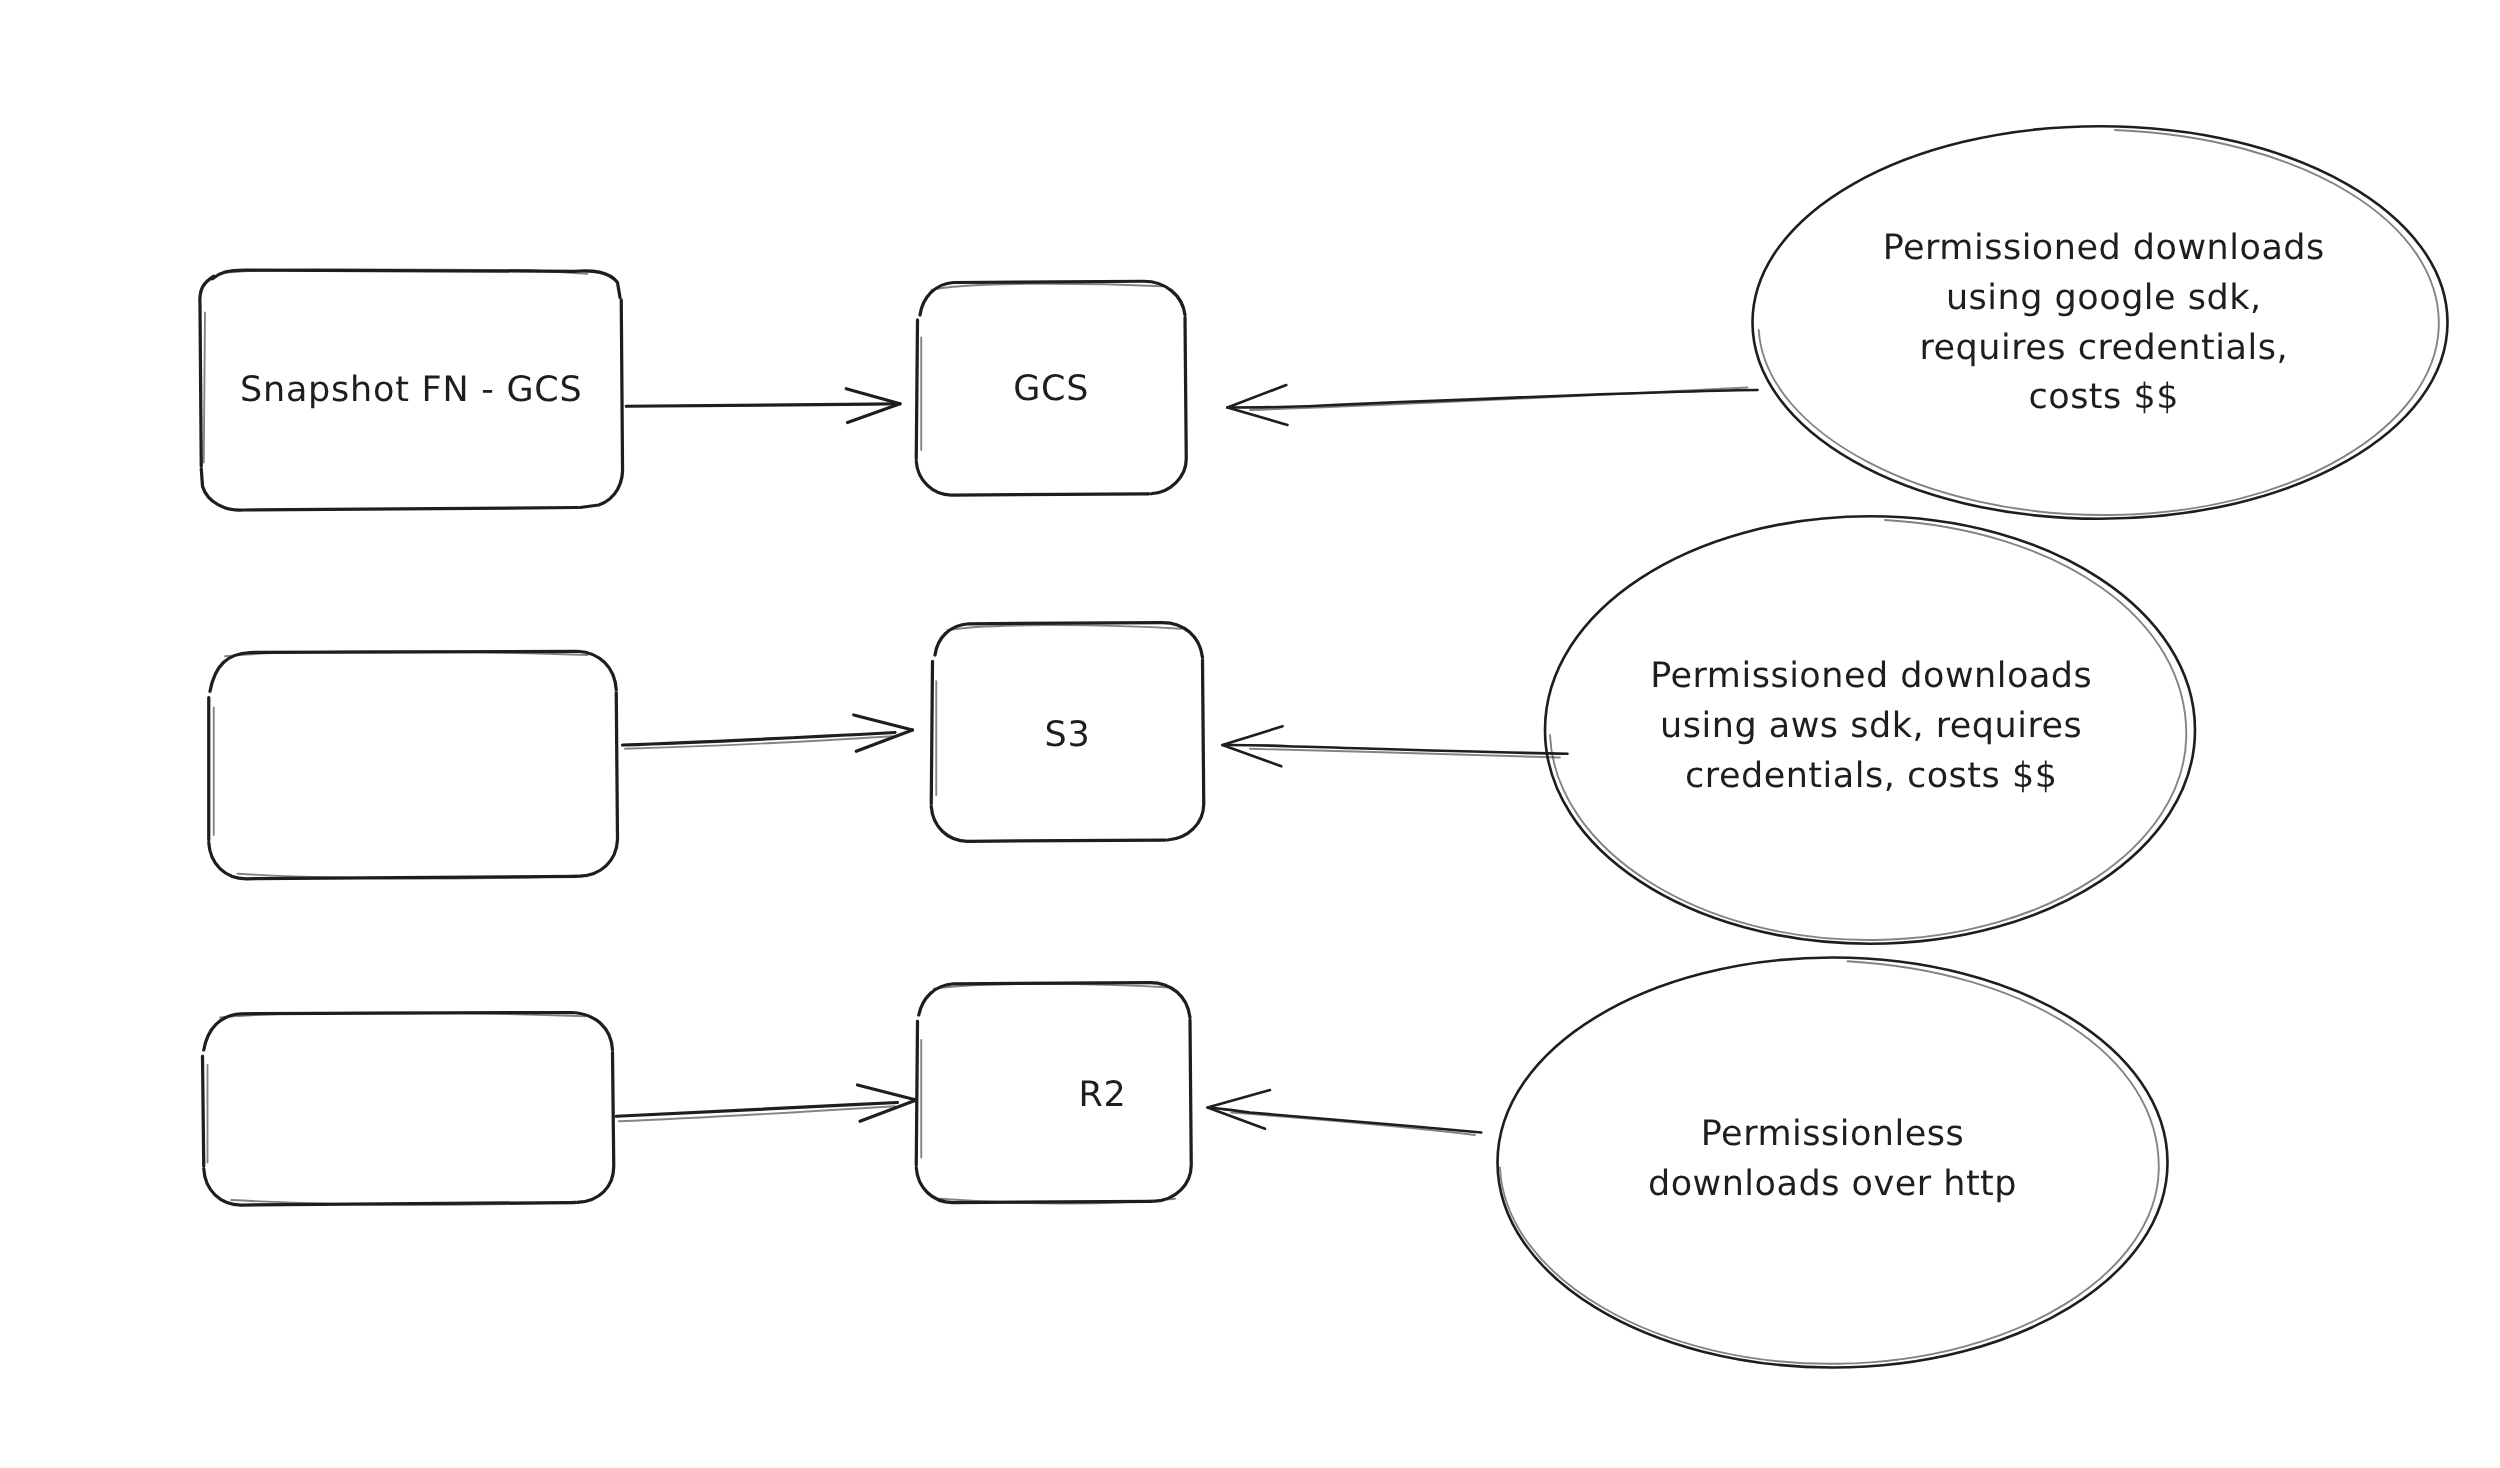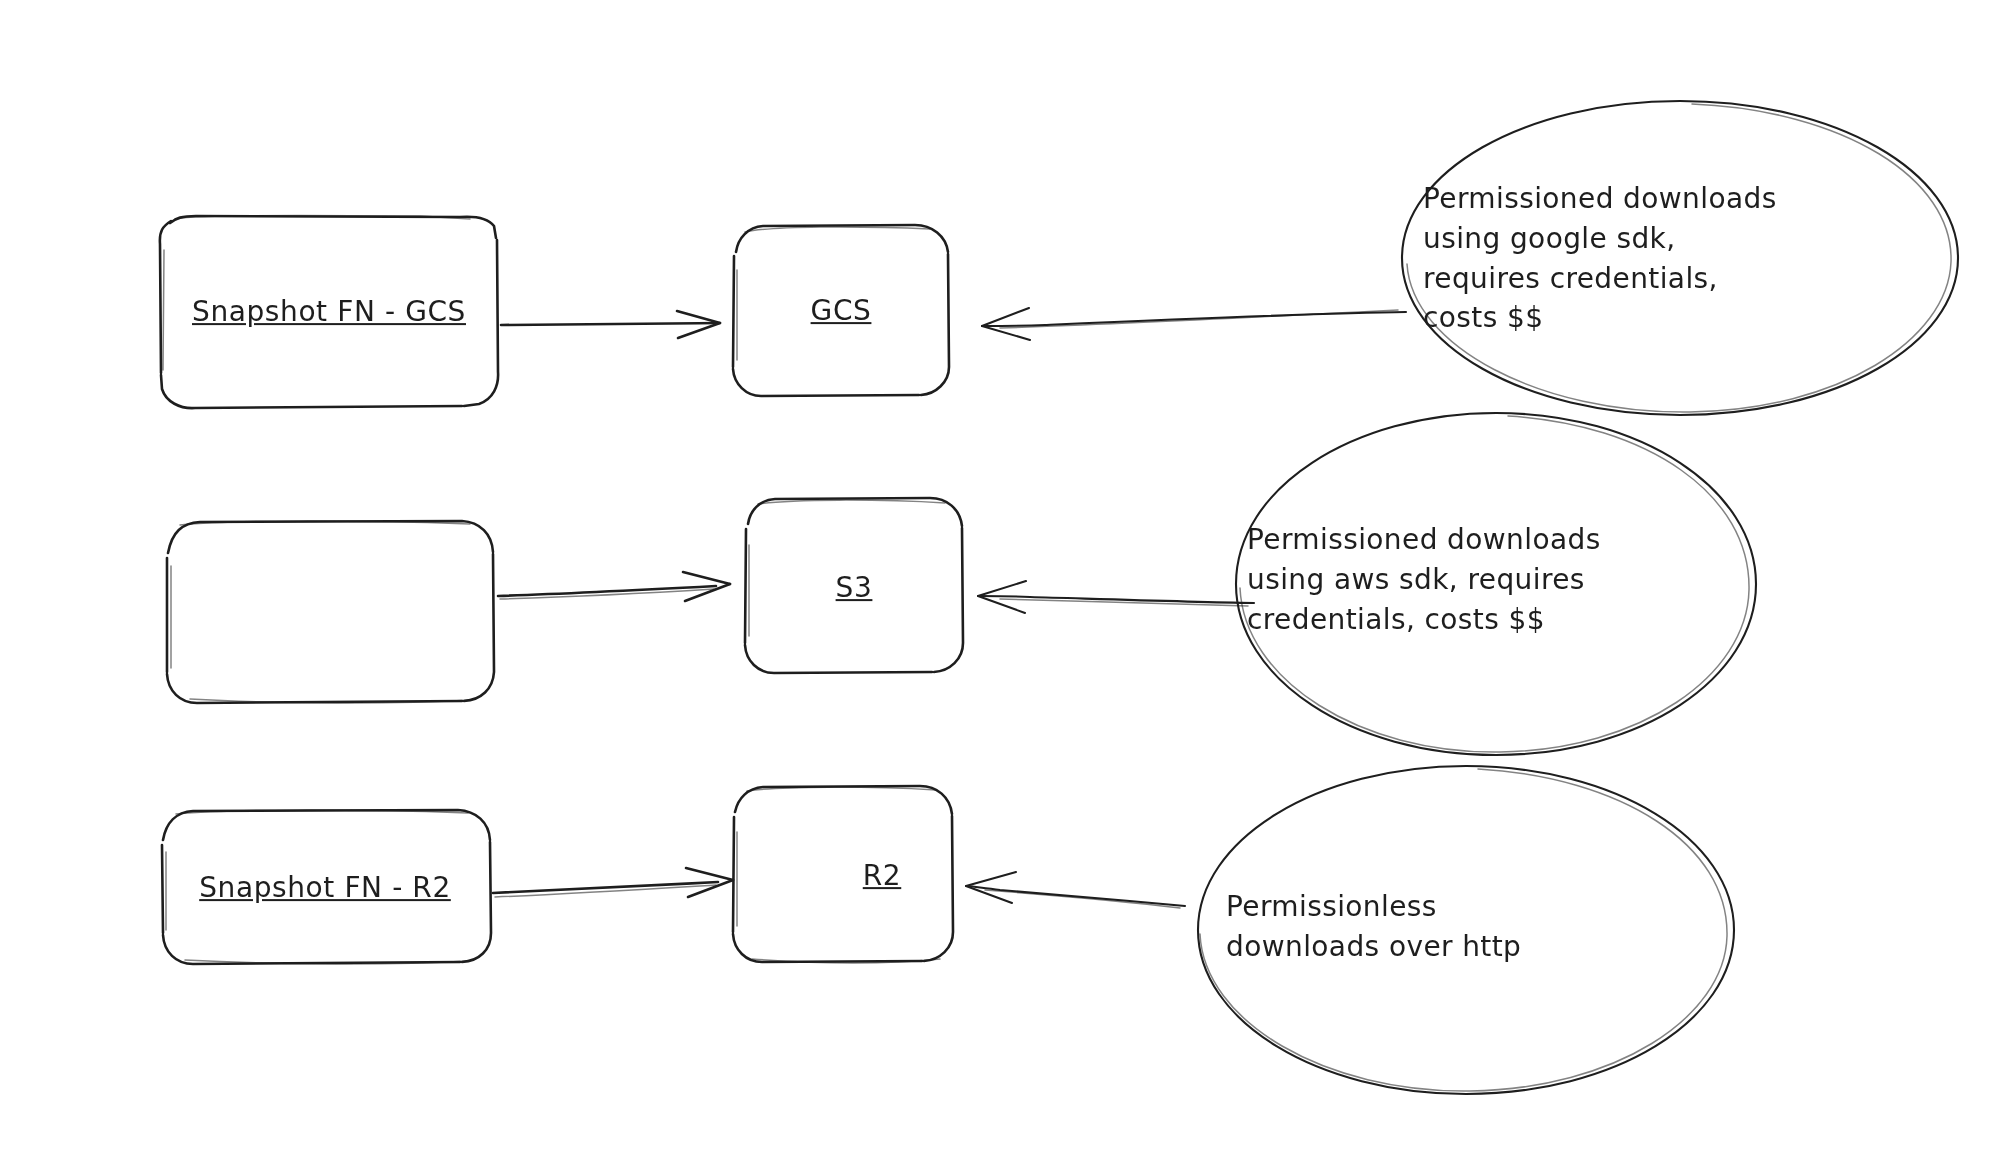--- a/index.html
+++ b/index.html
@@ -40,25 +40,24 @@
     position: absolute;
     text-align: center;
     color: #1e1e1e;
     font-family: "DejaVu Sans", sans-serif;
     font-size: 28px;
     letter-spacing: 0.6px;
     white-space: pre;
     line-height: 1.35;
     pointer-events: none;
     transform: translate(-50%, -50%);
-    text-decoration: underline;
   }
   .ellipse-label {
     position: absolute;
-    text-align: left;
+    text-align: center;
     color: #1e1e1e;
     font-family: "DejaVu Sans", sans-serif;
     font-size: 28px;
     letter-spacing: 0.4px;
     line-height: 1.42;
     white-space: pre-line;
     pointer-events: none;
     transform: translate(-50%, -50%);
   }
 </style>
@@ -193,20 +192,19 @@
 requires credentials,
 costs $$</div>
 
 
   <div class="node-label" style="left:854px; top:588px;">S3</div>
 
   <div class="ellipse-label" style="left:1497px; top:580px; width:500px;">Permissioned downloads
 using aws sdk, requires
 credentials, costs $$</div>
 
-  <div class="node-label" style="left:325px; top:888px;">Snapshot FN - R2</div>
 
   <div class="node-label" style="left:882px; top:876px;">R2</div>
 
   <div class="ellipse-label" style="left:1466px; top:927px; width:480px;">Permissionless
 downloads over http</div>
 
 </div>
 
 </body></html>

